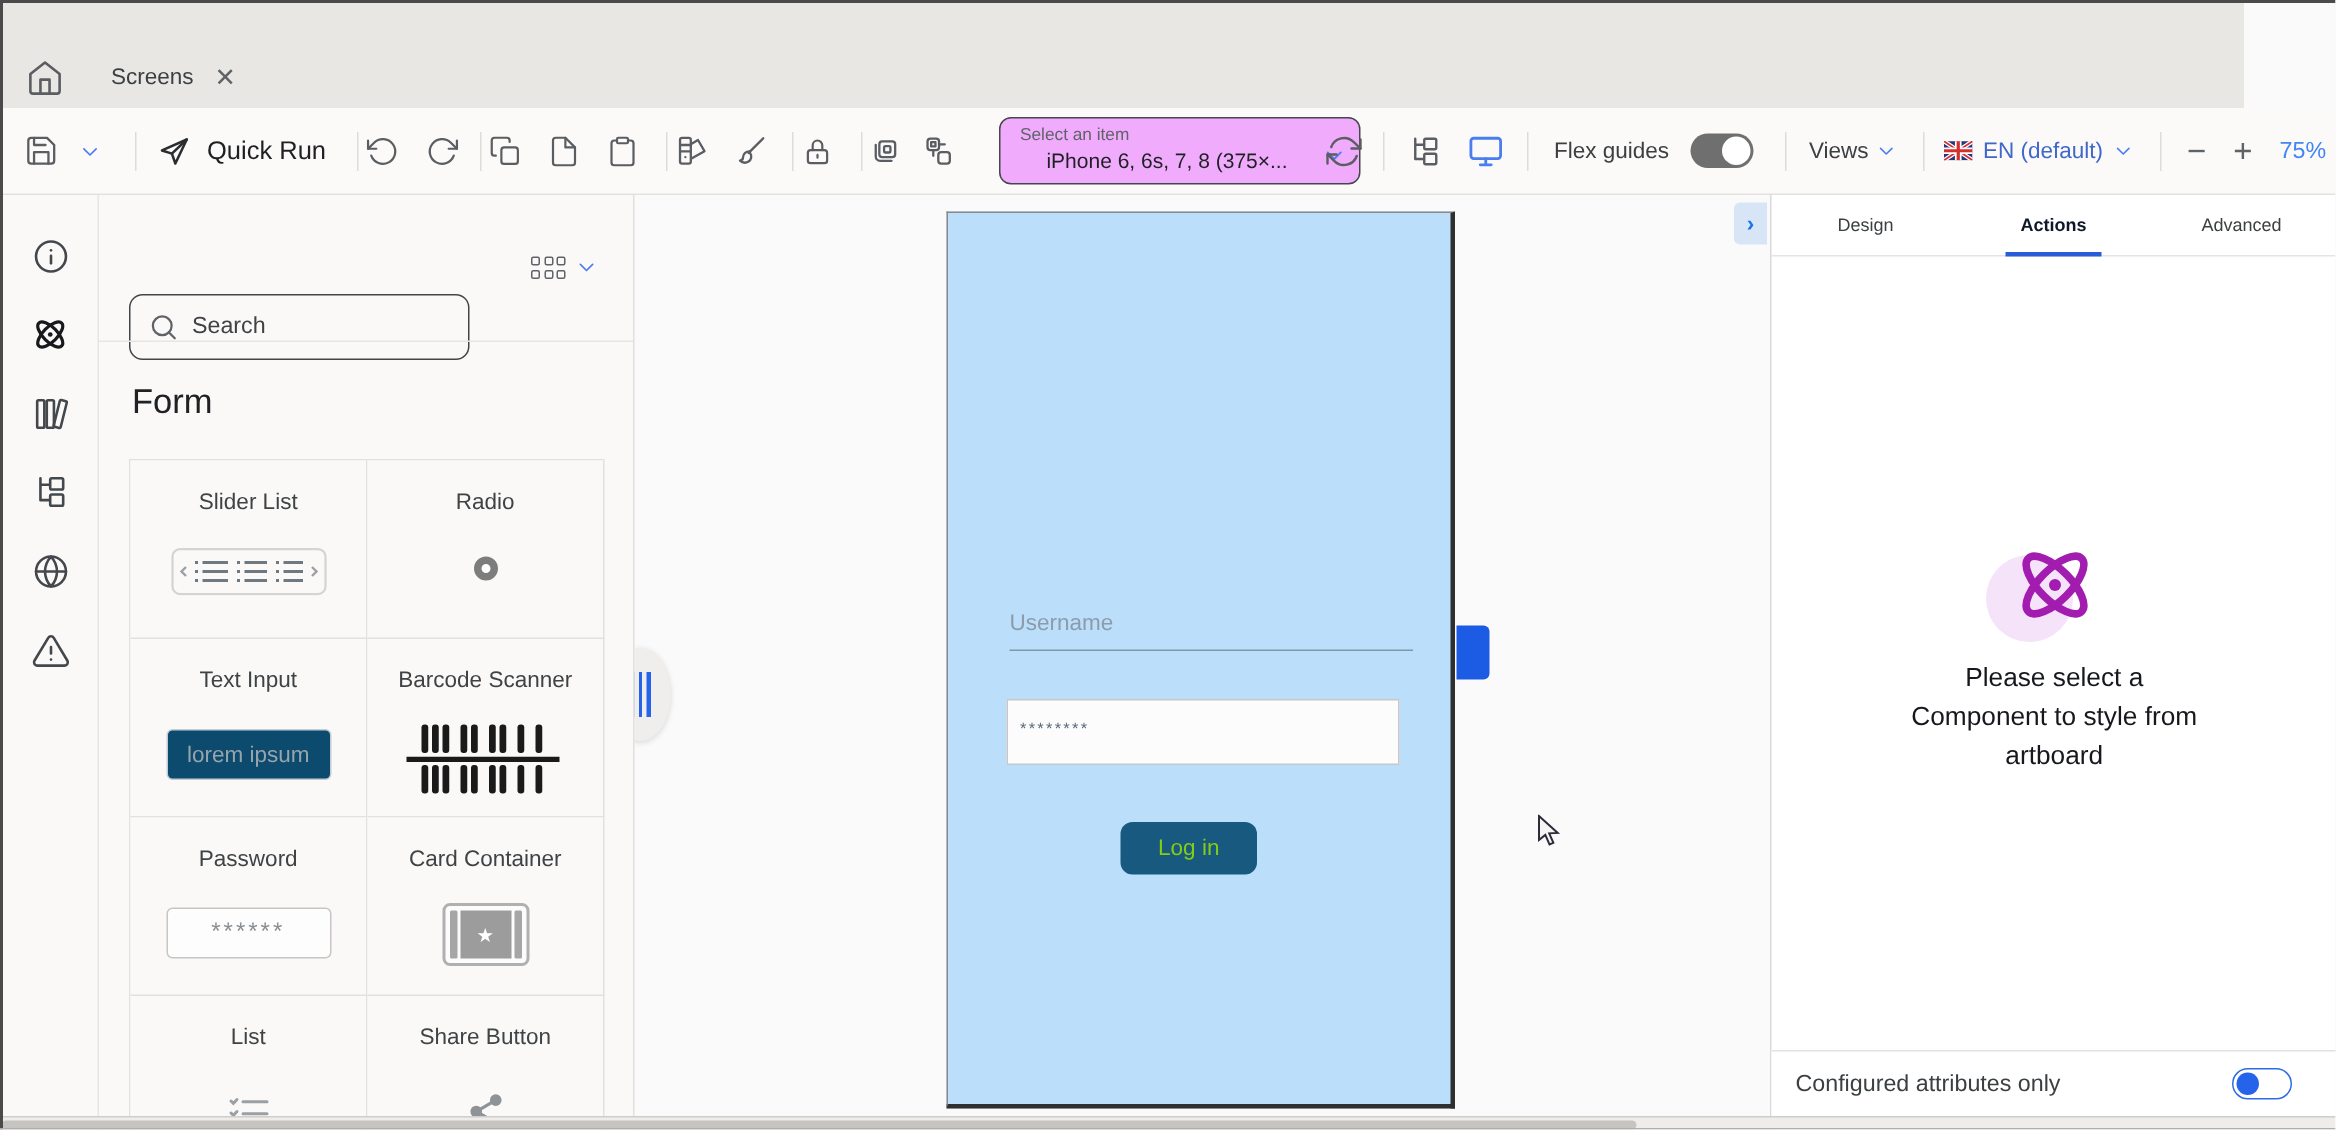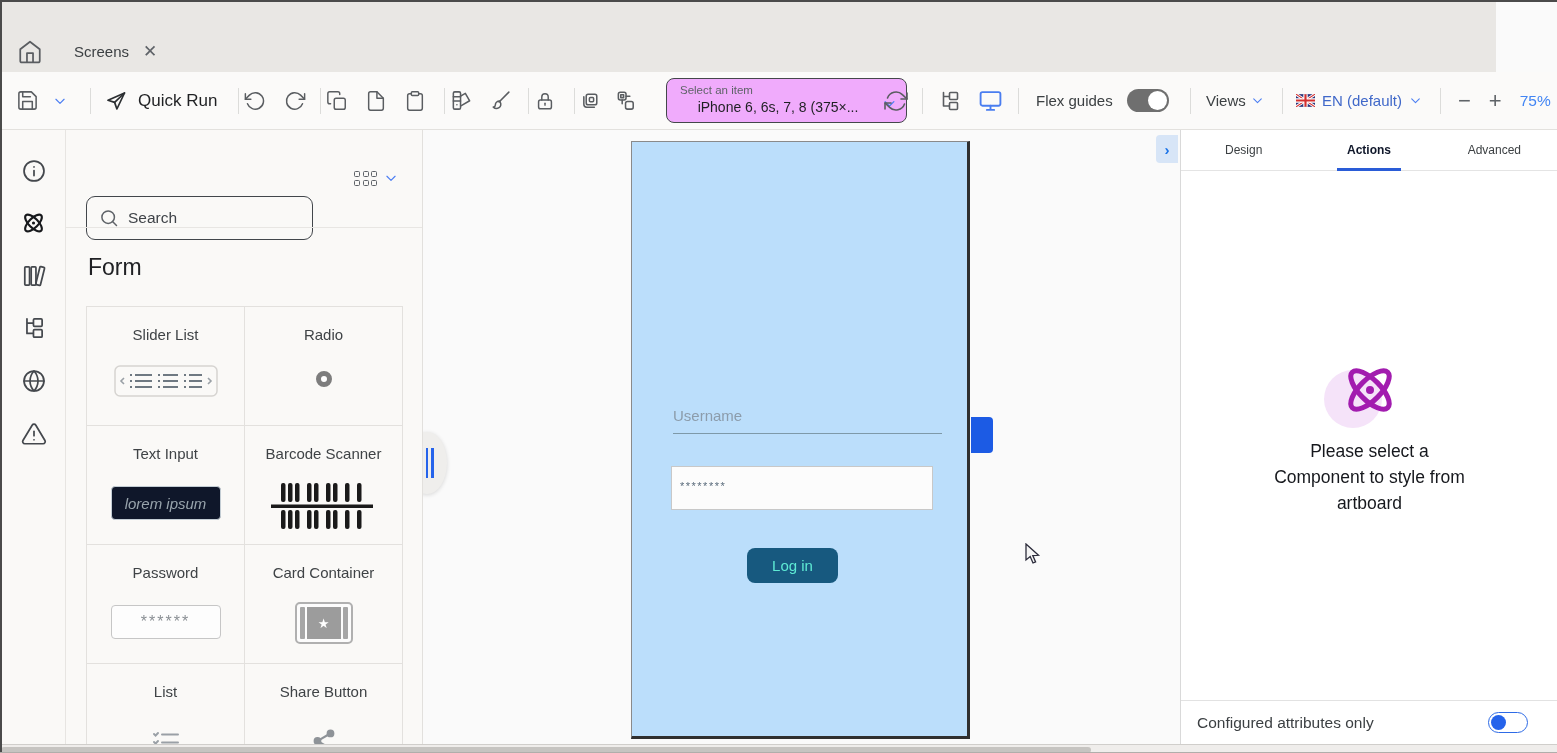--- a/index.html
+++ b/index.html
@@ -56,37 +56,37 @@
   .search-ic{position:absolute;left:13px;top:12px;}
   .layout-btn{position:absolute;left:288px;top:41px;display:flex;align-items:center;gap:7px;cursor:pointer;}
   .apps-grid{display:grid;grid-template-columns:repeat(3,6px);grid-template-rows:repeat(2,6px);gap:2.5px;}
   .apps-grid i{border:1.5px solid #5f6368;border-radius:1.5px;display:block;}
   .panel-divider{position:absolute;left:0;top:97px;width:357px;height:1px;background:#e8e6e3;}
   .section-title{position:absolute;left:22px;top:124px;font-size:23px;color:#202124;font-weight:500;}
   .comp-grid{position:absolute;left:20px;top:176px;width:317px;display:grid;grid-template-columns:1fr 1fr;border-top:1px solid #e3e1de;border-left:1px solid #e3e1de;}
   .comp-cell{height:119px;border-right:1px solid #e3e1de;border-bottom:1px solid #e3e1de;display:flex;flex-direction:column;align-items:center;padding-top:19px;cursor:grab;background:#faf9f7;}
   .comp-name{font-size:15px;color:#3f4346;margin-bottom:14px;white-space:nowrap;}
   .preview-box{width:110px;height:34px;border-radius:4px;display:flex;align-items:center;justify-content:center;font-size:15px;}
-  .preview-text{background:#0f172a;border:1px solid #c3cdd4;color:#98a4ac;font-style:italic;}
+  .preview-text{background:#0c4a6e;border:1px solid #c3cdd4;color:#98a4ac;}
   .preview-pass{background:#fdfdfd;border:1px solid #c6c6c6;color:#8a8f94;letter-spacing:2px;font-size:16px;}
   .radio-glyph{width:16px;height:16px;border-radius:50%;border:5px solid #7d7d7d;background:#fff;margin-top:14px;}
   .card-glyph{width:58px;height:42px;border:2px solid #b0b0b0;border-radius:5px;background:#fcfcfc;display:flex;gap:2px;padding:3px;}
   .card-glyph .strip{width:5px;background:#a6a6a6;border-radius:1px;}
   .card-glyph .mid{flex:1;background:#9c9c9c;display:flex;align-items:center;justify-content:center;color:#fff;font-size:13px;}
 
   
   .canvas{position:absolute;left:423px;top:130px;width:757px;height:623px;background:#fafafa;z-index:3;}
   .panel-handle{position:absolute;left:-16px;top:302px;width:40px;height:62px;background:#efeeec;border-radius:50%;box-shadow:0 1px 4px rgba(0,0,0,.14);display:flex;align-items:center;justify-content:center;gap:3px;cursor:ew-resize;}
   .panel-handle i{width:2.5px;height:30px;background:#2563eb;display:block;}
   .artboard{position:absolute;left:208px;top:11px;width:339px;height:598px;background:#bbdefb;border:1px solid #8a8a8a;border-right:3px solid #2f2f2f;border-bottom:3px solid #2f2f2f;cursor:default;}
   .ab-username{position:absolute;left:41px;top:265px;font-size:15px;color:#8c9cab;}
   .ab-underline{position:absolute;left:41px;top:291px;width:269px;height:1px;background:#7e99a8;}
   .ab-password{position:absolute;left:39px;top:324px;width:262px;height:44px;background:#fcfcfc;border:1px solid #c8c8c8;}
   .ab-password span{position:absolute;left:8px;top:13px;font-size:11px;letter-spacing:1.5px;color:#5a6b7b;}
-  .ab-login{position:absolute;left:115px;top:406px;width:91px;height:35px;background:#17597f;border-radius:8px;color:#5eead4;font-size:15px;display:flex;align-items:center;justify-content:center;cursor:pointer;}
+  .ab-login{position:absolute;left:115px;top:406px;width:91px;height:35px;background:#17597f;border-radius:8px;color:#84cc16;font-size:15px;display:flex;align-items:center;justify-content:center;cursor:pointer;}
   .side-tab{position:absolute;left:548px;top:287px;width:22px;height:36px;background:#1c5be4;border-radius:0 4px 4px 0;cursor:pointer;}
   .collapse-btn{position:absolute;left:733px;top:5px;width:22px;height:28px;background:#d7e5f7;border-radius:4px 0 0 4px;color:#1a73e8;font-size:15px;font-weight:bold;display:flex;align-items:center;justify-content:center;cursor:pointer;}
   .cursor{position:absolute;left:601px;top:413px;z-index:70;pointer-events:none;}
 
   
   .rightpanel{position:absolute;left:1180px;top:130px;width:377px;height:623px;background:#ffffff;border-left:1px solid #d9d9d9;z-index:5;}
   .rp-tabs{display:flex;height:41px;border-bottom:1px solid #e4e4e4;position:relative;}
   .rp-tab{flex:1;text-align:center;line-height:40px;font-size:12px;color:#3c4043;cursor:pointer;}
   .rp-tab.active{color:#0f172a;font-weight:bold;}
   .rp-underline{position:absolute;left:156px;bottom:-1px;width:64px;height:3px;background:#2a5cd7;}

